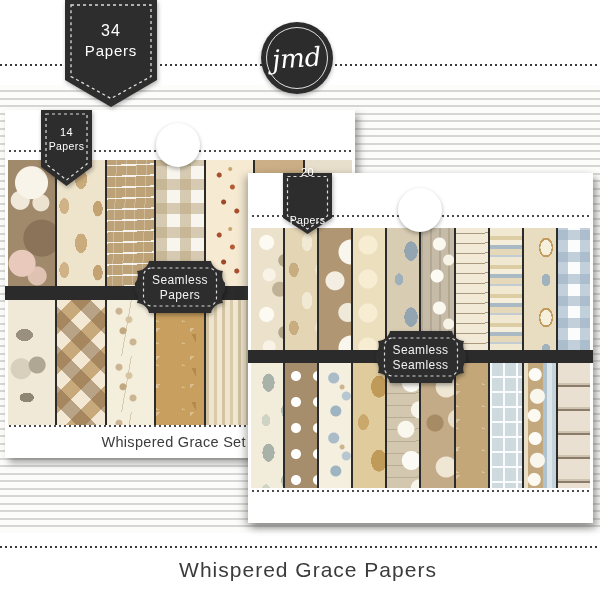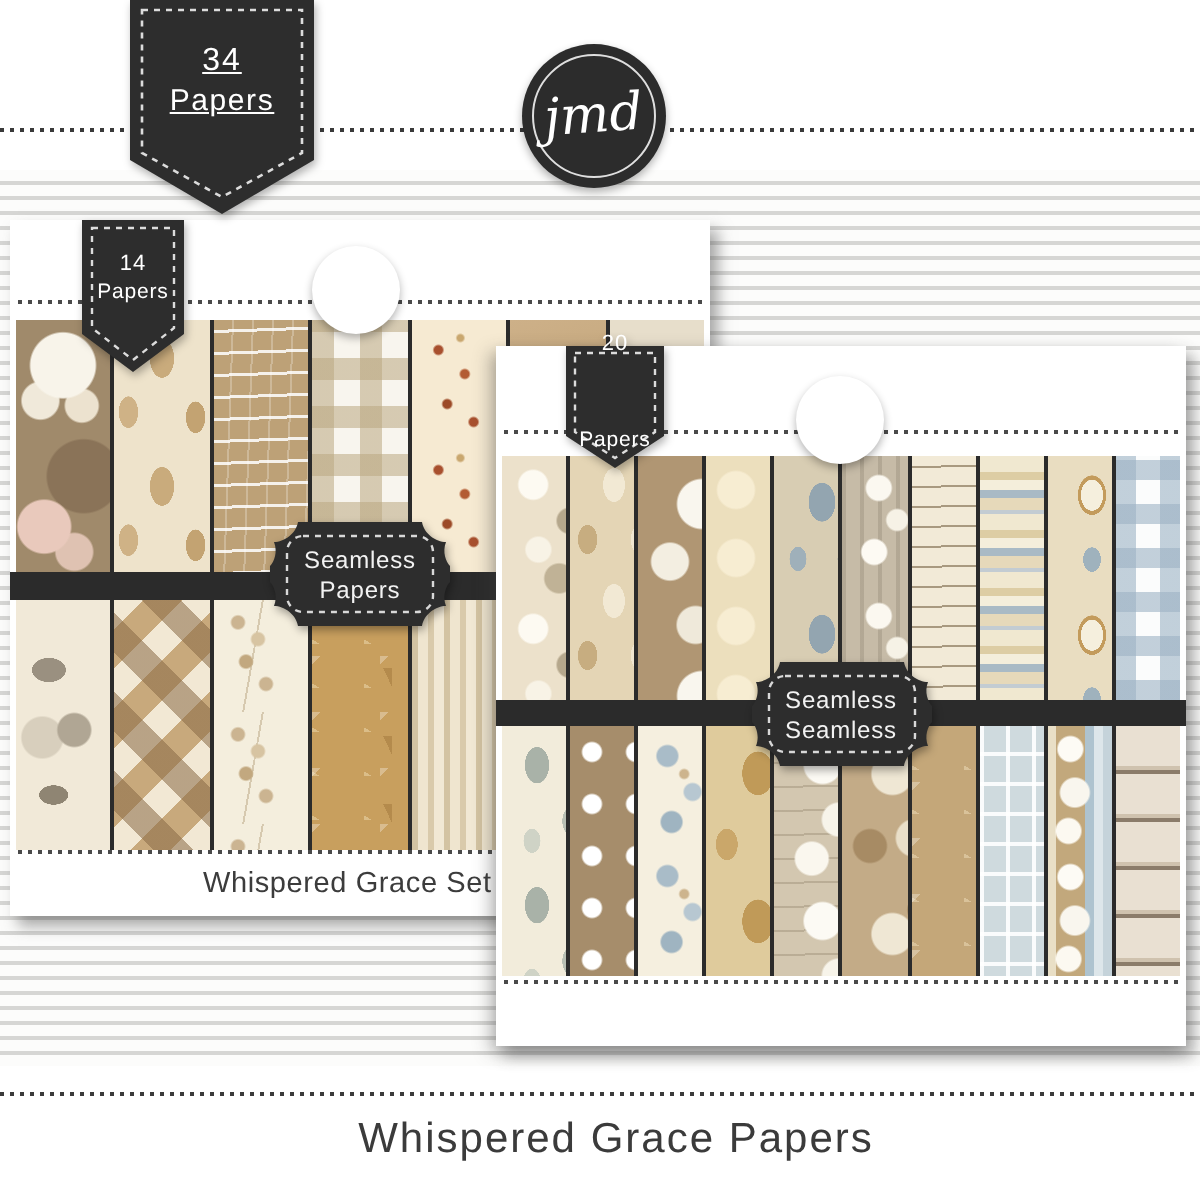--- a/index.html
+++ b/index.html
@@ -20,21 +20,21 @@
   .dotted-line.top{top:64px;}
   .dotted-line.bottom{top:546px;}
   
   .pennant{position:absolute;filter:drop-shadow(1px 2px 2px rgba(0,0,0,.3));}
   .pennant svg{display:block;width:100%;height:100%;}
   .pennant-text{
     position:absolute;display:flex;flex-direction:column;align-items:center;
     justify-content:center;gap:2px;color:#fff;text-align:center;width:100%;
   }
   .pennant.main{left:64px;top:0;width:94px;height:108px;z-index:6;}
-  .pennant.main .pennant-text{top:0;bottom:27px;text-decoration:underline;}
+  .pennant.main .pennant-text{top:0;bottom:27px;}
   .pennant.main .count{font-size:16px;letter-spacing:1px;}
   .pennant.main .label{font-size:15px;letter-spacing:.8px;}
   .pennant.sm1{left:35px;top:0;width:53px;height:77px;z-index:5;}
   .pennant.sm1 .pennant-text{top:0;bottom:20px;}
   .pennant.sm2{left:34px;top:0;width:51px;height:62px;z-index:5;}
   .pennant.sm2 .pennant-text{top:0;bottom:16px;gap:36px;}
   .pennant .count{font-size:11px;letter-spacing:.5px;}
   .pennant .label{font-size:10.5px;letter-spacing:.4px;}
   
   .logo{

